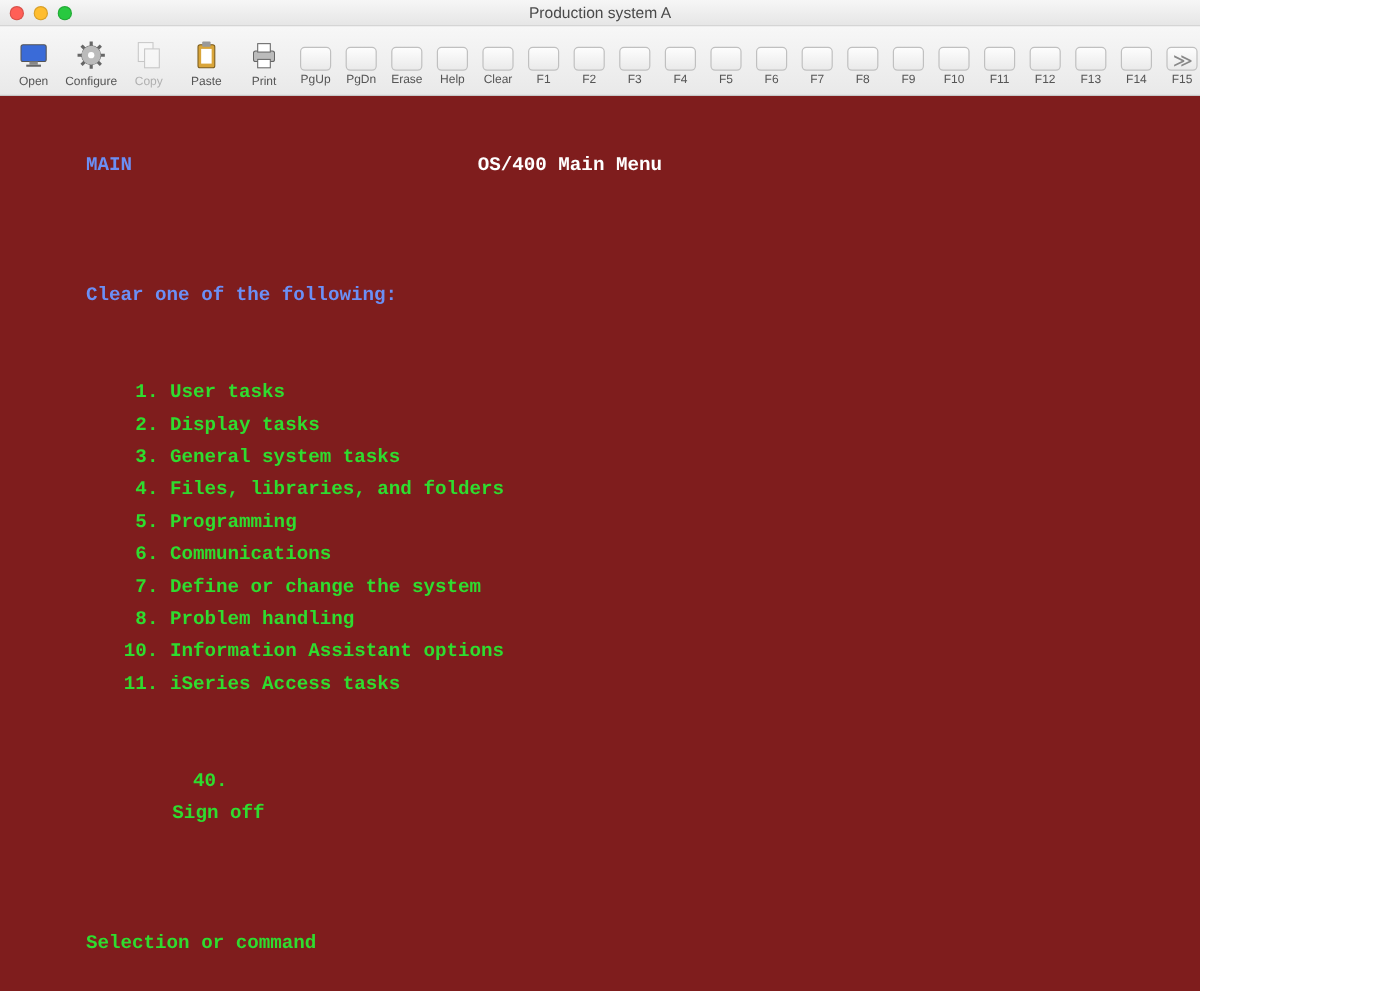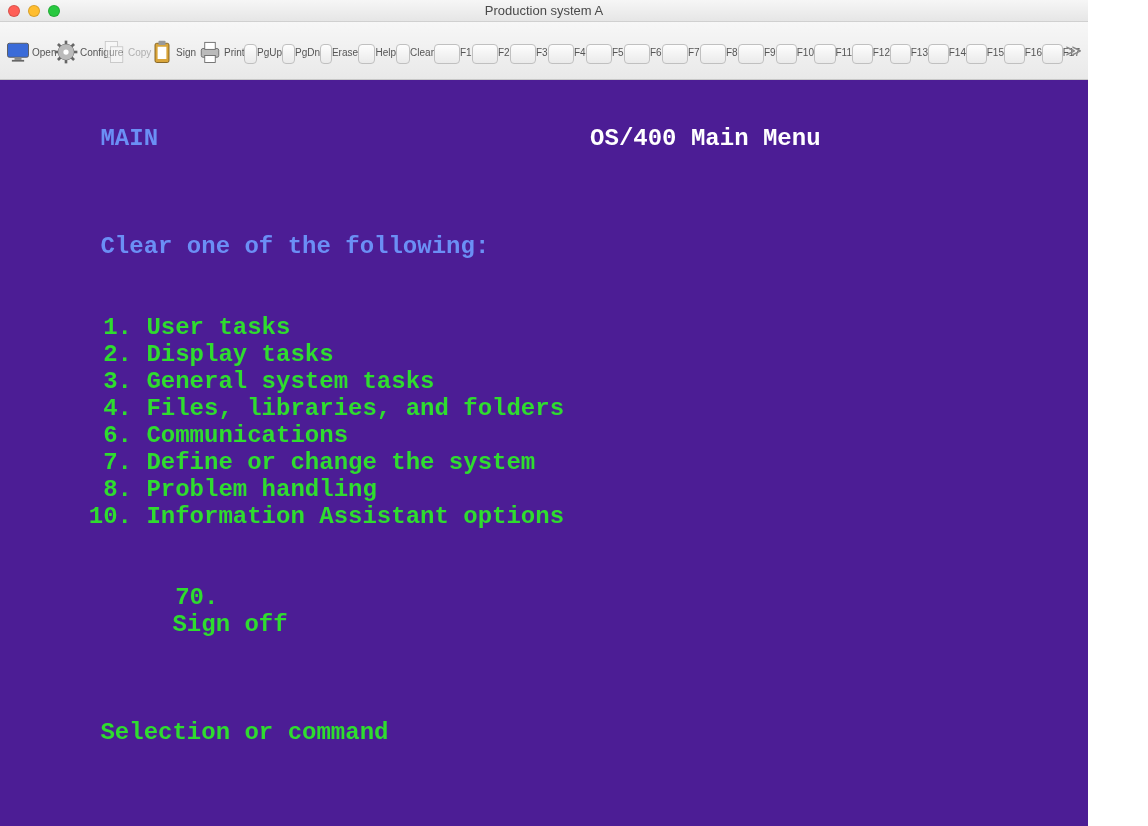--- a/index.html
+++ b/index.html
@@ -4,21 +4,21 @@
 <style>
   * { box-sizing: border-box; margin: 0; padding: 0; }
   body {
     font-family: -apple-system, "Helvetica Neue", Arial, sans-serif;
     background: #fff;
     width: 1148px;
     height: 826px;
     overflow: hidden;
   }
   .window {
-    width: 1088px;
+    width: 1000px;
     height: 826px;
     background: #ececec;
     display: flex;
     flex-direction: column;
   }
   
   .titlebar {
     height: 22px;
     background: linear-gradient(#f6f6f6,#e6e6e6);
     border-bottom: 1px solid #d0d0d0;
@@ -53,21 +53,21 @@
     border-bottom: 1px solid #c8c8c8;
     display: flex;
     align-items: center;
     padding: 0 4px;
     gap: 0px;
     overflow: hidden;
     position: relative;
   }
   .tool-btn {
     display: flex;
-    flex-direction: row;
+    flex-direction: column;
     align-items: center;
     justify-content: flex-start;
     width: 38px;
     padding-top: 4px;
     font-size: 10px;
     color: #555;
     cursor: default;
     user-select: none;
     flex-shrink: 0;
   }
@@ -92,24 +92,24 @@
     top: 0; bottom: 0;
     display: flex;
     align-items: center;
     color: #888;
     font-size: 16px;
   }
 
   
   .terminal {
     flex: 1;
-    background: #4c1d95;
+    background: #7f1d1d;
     padding: 18px 26px 10px 14px;
     font-family: "Menlo","Consolas","Courier New",monospace;
-    font-size: 24px;
+    font-size: 16px;
     line-height: 27px;
     color: #fff;
     position: relative;
     overflow: hidden;
   }
   .row { white-space: pre; }
   .blue { color: #6b8ff5; font-weight: bold; }
   .green { color: #2fdc2f; font-weight: bold; }
   .white { color: #ffffff; font-weight: bold; }
   .menu-item { padding-left: 72px; }
@@ -172,21 +172,21 @@
         <div>Copy</div>
       </div>
       <div class="tool-btn wide">
         <div class="ic">
           <svg width="28" height="28" viewBox="0 0 32 32">
             <rect x="8" y="6" width="16" height="22" rx="2" fill="#d9a53a" stroke="#7a5a1a"></rect>
             <rect x="12" y="3" width="8" height="5" rx="1" fill="#999"></rect>
             <rect x="11" y="10" width="10" height="14" fill="#fff"></rect>
           </svg>
         </div>
-        <div>Sign</div>
+        <div>Paste</div>
       </div>
       <div class="tool-btn wide">
         <div class="ic">
           <svg width="28" height="28" viewBox="0 0 32 32">
             <rect x="6" y="12" width="20" height="10" rx="2" fill="#bbb" stroke="#666"></rect>
             <rect x="10" y="5" width="12" height="8" fill="#fff" stroke="#666"></rect>
             <rect x="10" y="20" width="12" height="8" fill="#fff" stroke="#666"></rect>
           </svg>
         </div>
         <div>Print</div>
@@ -294,30 +294,32 @@
       <span class="blue">Clear one of the following:</span>
     </div>
 
     <div class="row">&nbsp;</div>
 
     <div id="menu-list">
         <div class="row menu-item"><span class="num">1.</span><span class="lbl"> User tasks</span></div>
         <div class="row menu-item"><span class="num">2.</span><span class="lbl"> Display tasks</span></div>
         <div class="row menu-item"><span class="num">3.</span><span class="lbl"> General system tasks</span></div>
         <div class="row menu-item"><span class="num">4.</span><span class="lbl"> Files, libraries, and folders</span></div>
+        <div class="row menu-item"><span class="num">5.</span><span class="lbl"> Programming</span></div>
         <div class="row menu-item"><span class="num">6.</span><span class="lbl"> Communications</span></div>
         <div class="row menu-item"><span class="num">7.</span><span class="lbl"> Define or change the system</span></div>
         <div class="row menu-item"><span class="num">8.</span><span class="lbl"> Problem handling</span></div>
         <div class="row menu-item"><span class="num">10.</span><span class="lbl"> Information Assistant options</span></div>
+        <div class="row menu-item"><span class="num">11.</span><span class="lbl"> iSeries Access tasks</span></div>
       </div>
 
     <div class="row">&nbsp;</div>
 
     <div class="row menu-item">
-      <span class="num"><span>70</span>.</span>
+      <span class="num"><span>40</span>.</span>
       <span class="lbl">Sign off</span>
     </div>
 
     <div class="row">&nbsp;</div>
 
     <div class="row">
       <span class="green">Selection or command</span>
     </div>
 
   </div>

